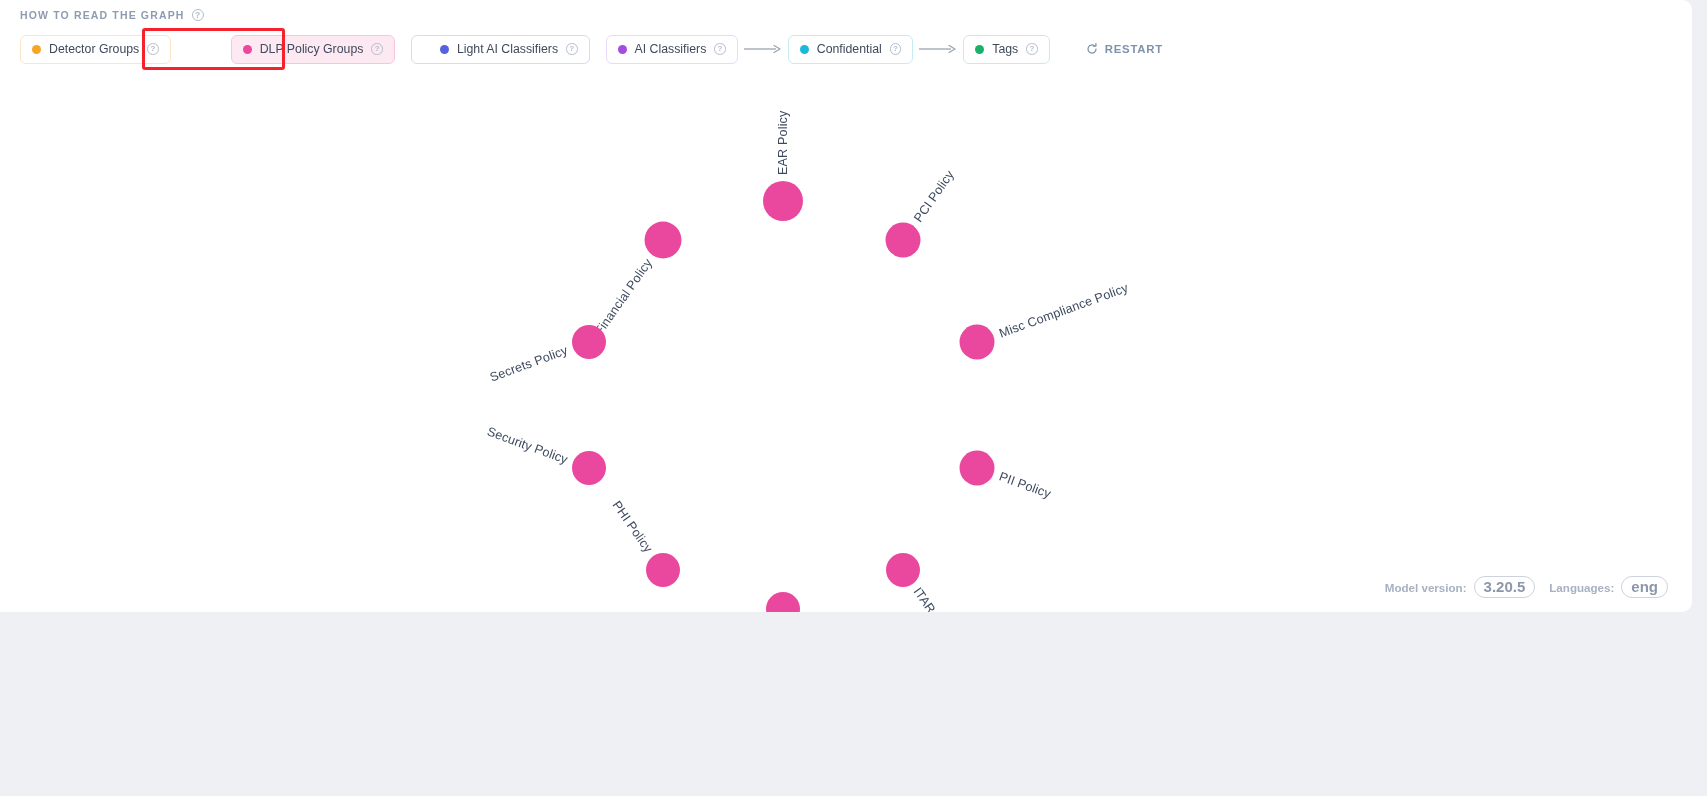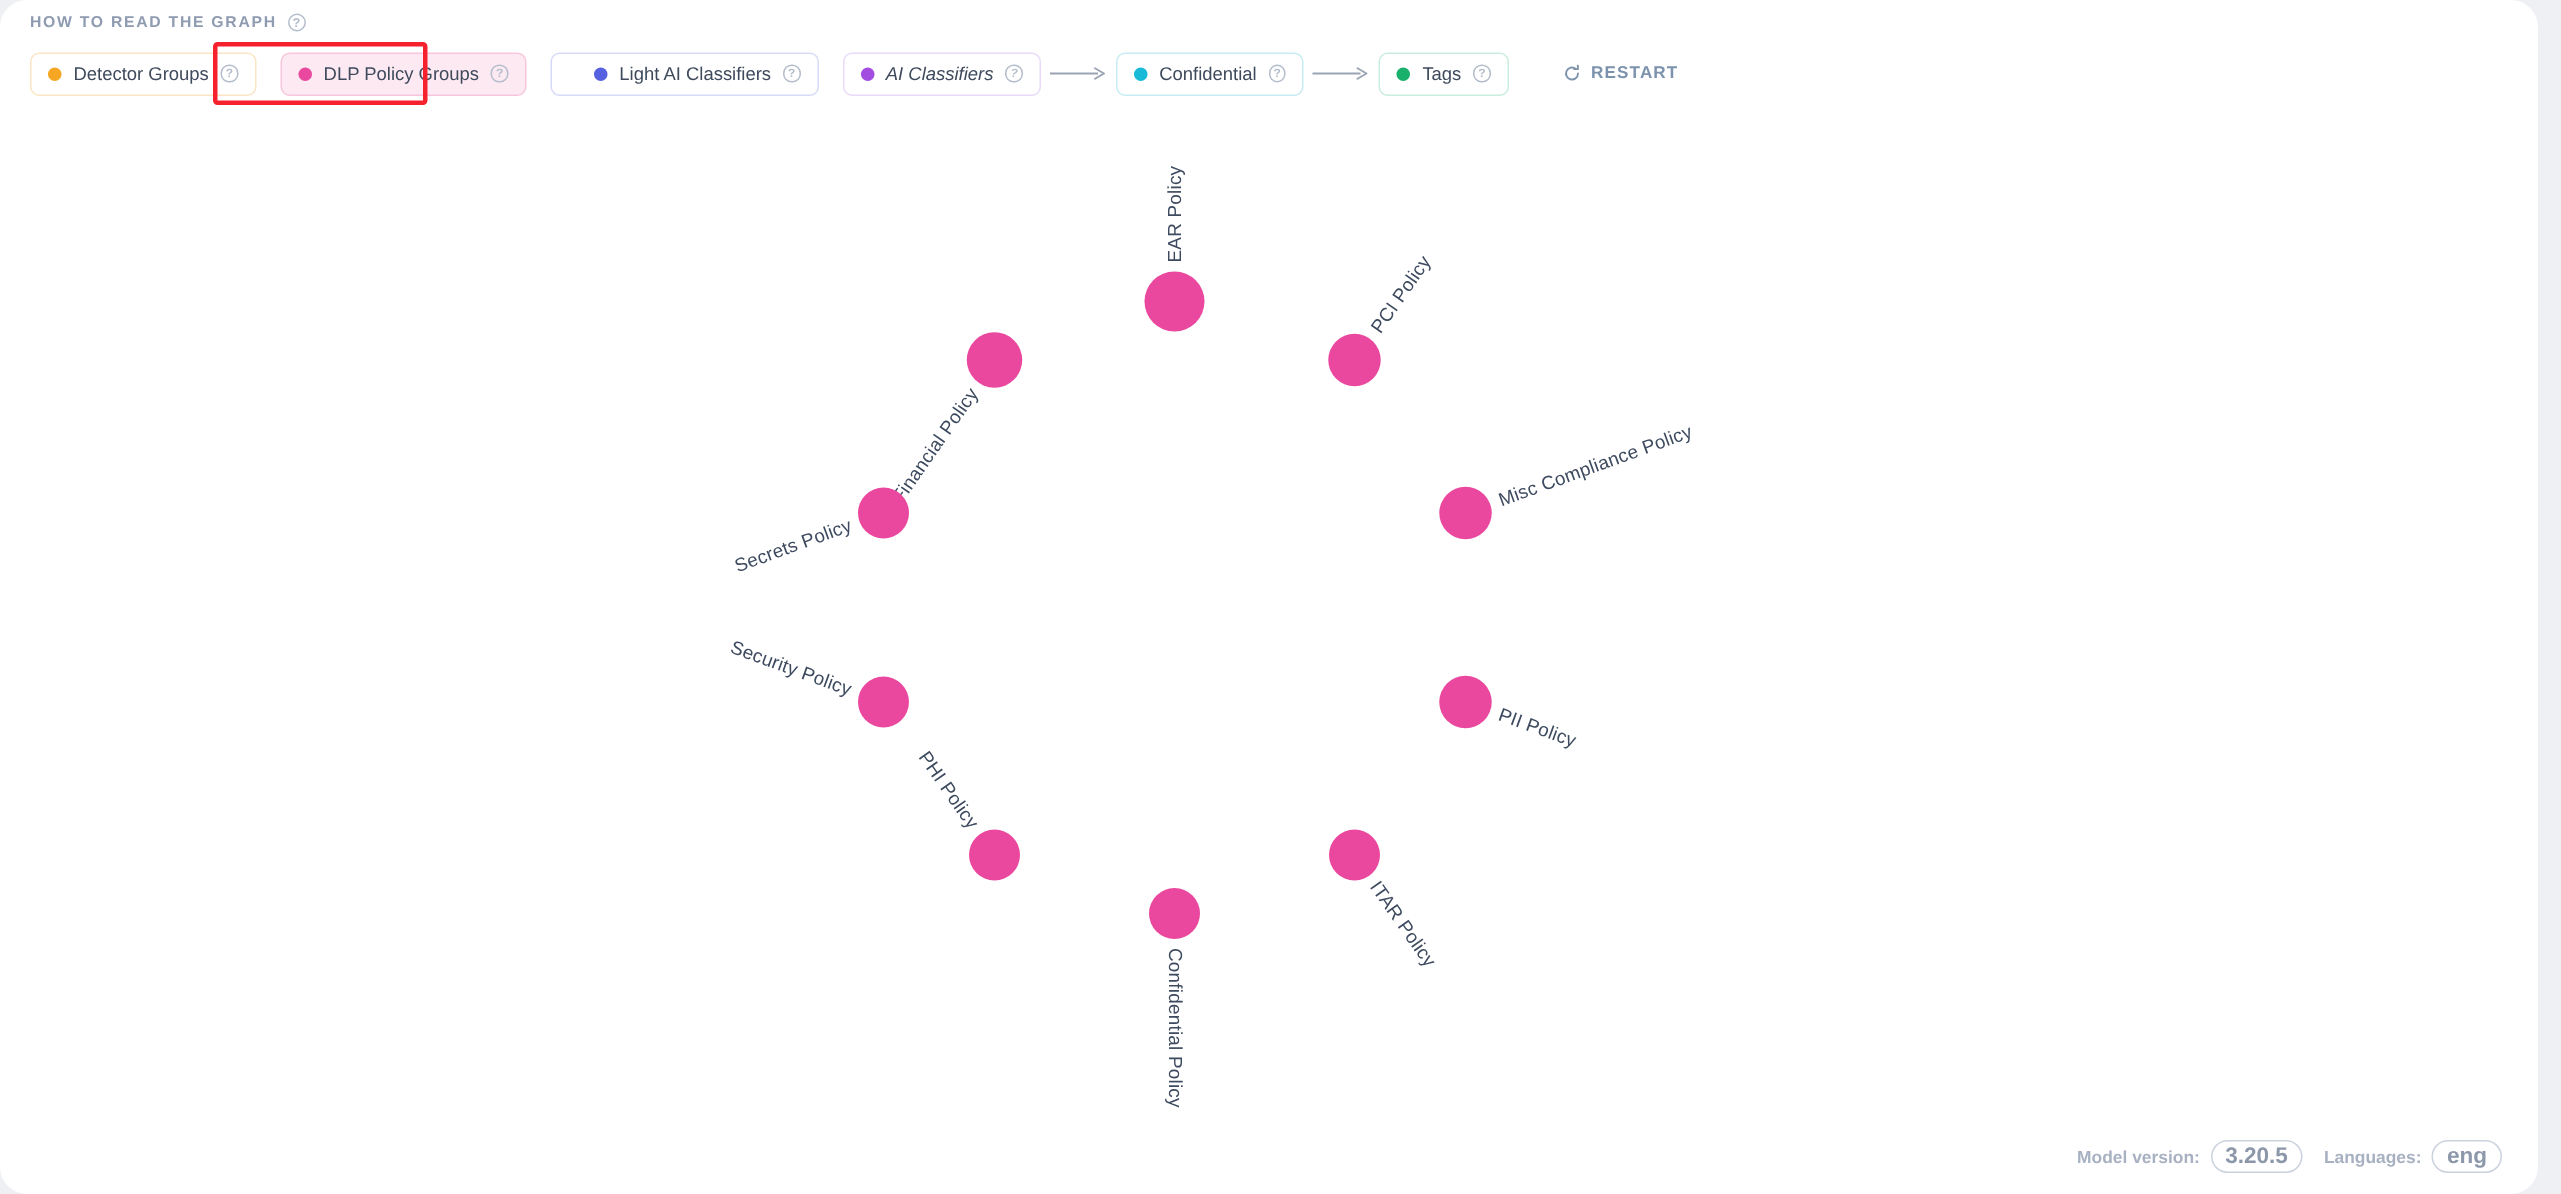--- a/index.html
+++ b/index.html
@@ -13,26 +13,25 @@
   #app {
     position: relative;
     width: 1707px;
     height: 796px;
     background: #eef0f4;
   }
   .card {
     position: absolute;
     left: 0; top: 0;
     width: 1692px;
-    height: 796px;
+    height: 612px;
     background: #ffffff;
     border-top-right-radius: 10px;
     border-bottom-right-radius: 10px;
     overflow: hidden;
-    border-radius: 18px;
   }
 
   
   .legend-title {
     position: absolute;
     left: 20px; top: 9px;
     display: flex; align-items: center; gap: 7px;
     font-size: 10.5px;
     letter-spacing: 1.15px;
     font-weight: 700;
@@ -78,23 +77,23 @@
   }
   .chip .dot {
     width: 9px; height: 9px;
     border-radius: 50%;
     flex: 0 0 auto;
   }
   .chip .q-icon { width: 11.5px; height: 11.5px; font-size: 8px; }
   .chip-gap { width: 16px; height: 1px; }
 
   .chip.detector  { border-color: #fbe5c4; }
-  .chip.dlp       { border-color: #f7c6dd; background: #fde9f2; }
+  .chip.dlp       { border-color: #f7c6dd; background: #fde9f2; margin-left: 44px; }
   .chip.lightai   { border-color: #d7daf6; padding-left: 28px; }
-  .chip.aiclass   { border-color: #e8daf8; font-style: italic; }
+  .chip.aiclass   { border-color: #e8daf8; }
   .chip.summ      { border-color: #c5ecf3; }
   .chip.tags      { border-color: #c9eddc; }
 
   .sel-box {
     position: absolute;
     left: 142px; top: 28px;
     width: 143px; height: 42px;
     border: 3px solid #f5222d;
     border-radius: 3px;
     pointer-events: none;

